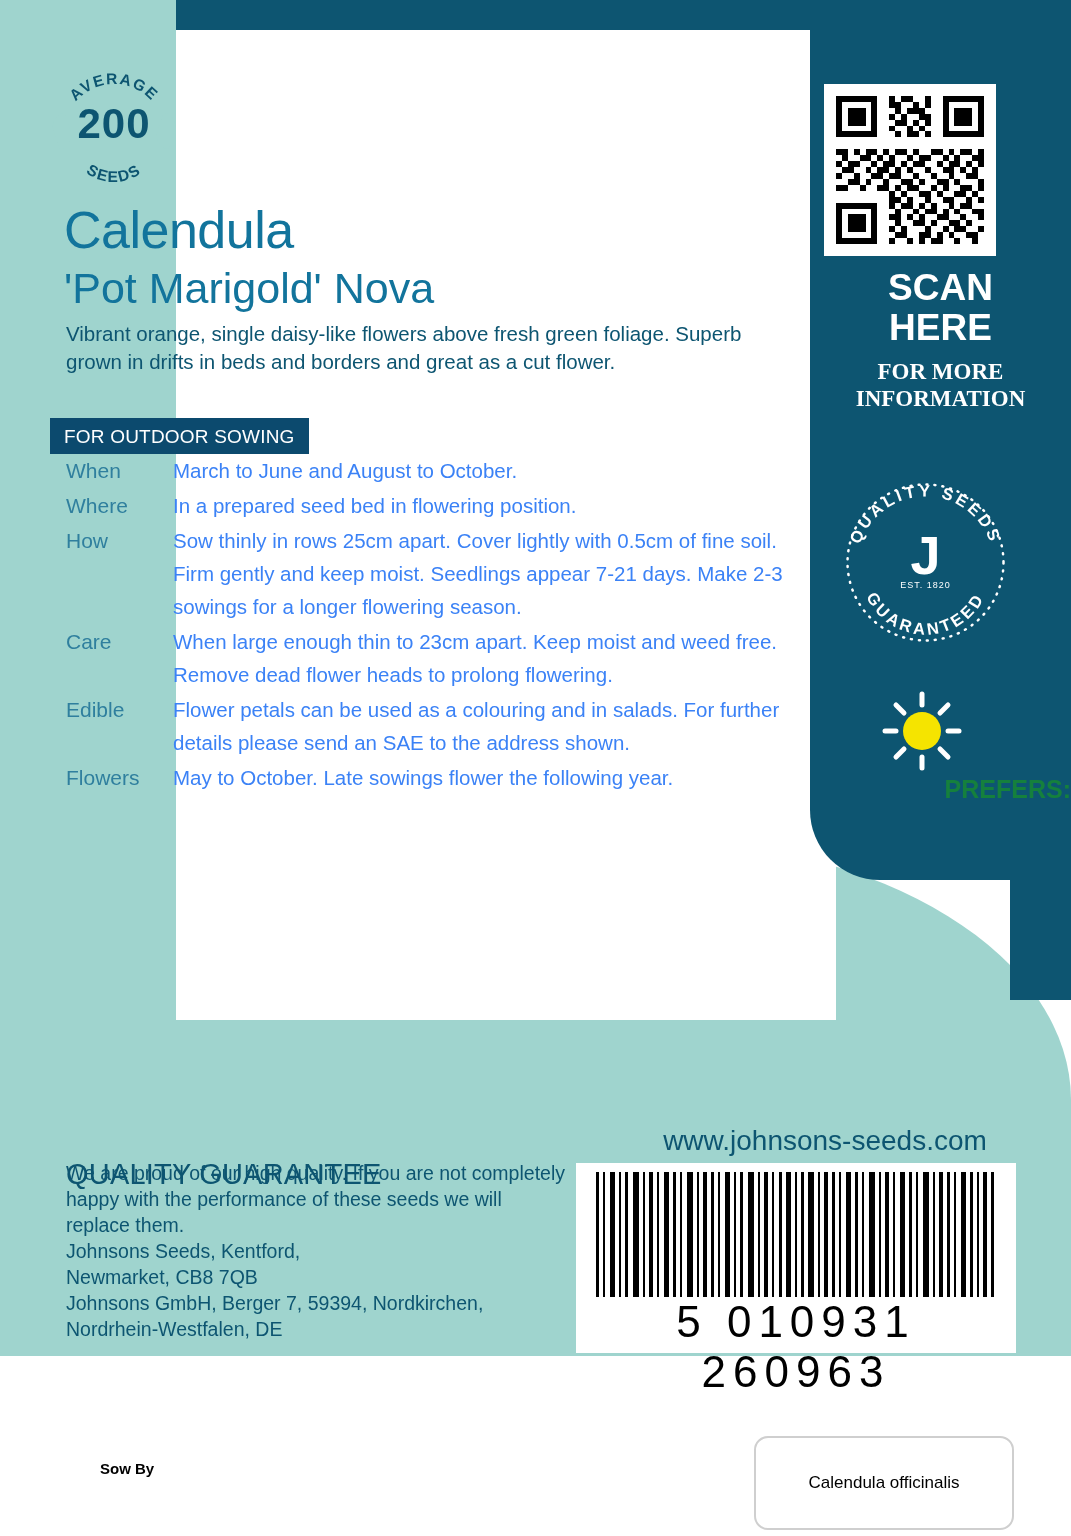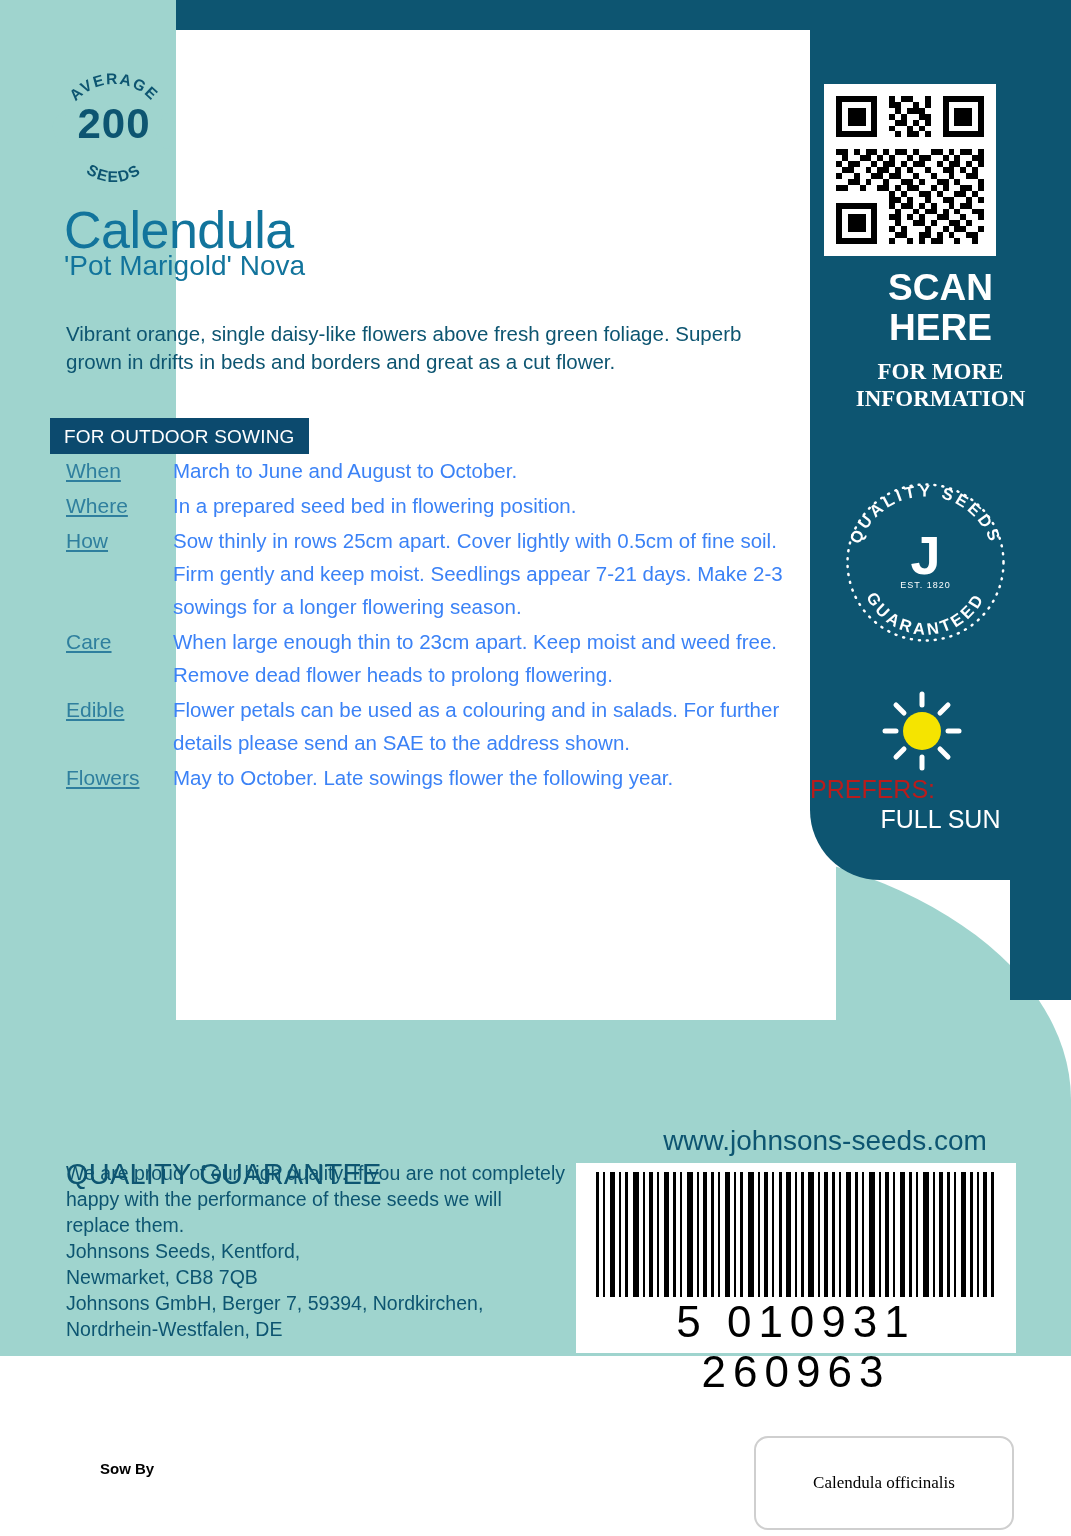--- a/index.html
+++ b/index.html
@@ -111,22 +111,22 @@
   .title {
     position: absolute;
     left: 64px; top: 200px;
     font-size: 52px;
     color: #12749c;
     font-weight: normal;
     letter-spacing: -0.5px;
   }
   .subtitle {
     position: absolute;
-    left: 64px; top: 250px;
-    font-size: 28px;
+    left: 64px; top: 264px;
+    font-size: 43px;
     color: #12749c;
     font-weight: normal;
   }
   .divider {
     position: absolute;
     left: 66px; top: 305px;
     width: 76px; height: 3px;
     background: #9fd4ce;
   }
   .desc {
@@ -156,21 +156,20 @@
   .row {
     display: flex;
     margin-bottom: 2px;
   }
   .row .label {
     width: 107px;
     flex: 0 0 107px;
     font-size: 21px;
     color: #2f7f9e;
     line-height: 33px;
-    text-decoration: underline;
   }
   .row .value {
     font-size: 20.5px;
     line-height: 33px;
     color: #3b82f6;
   }
   
   .qr {
     position: absolute;
     left: 824px; top: 84px;
@@ -211,24 +210,24 @@
   }
   .sun-wrap {
     position: absolute;
     left: 862px; top: 686px;
     width: 120px; height: 90px;
   }
   .prefers {
     position: absolute;
     left: 810px; top: 775px;
     width: 261px;
-    text-align: left;
-    color: #b91c1c;
+    text-align: right;
+    color: #15803d;
     font-size: 25px;
-    font-weight: normal;
+    font-weight: bold;
   }
   .prefers-val {
     position: absolute;
     left: 810px; top: 805px;
     width: 261px;
     text-align: center;
     color: #ffffff;
     font-size: 25px;
   }
   
@@ -291,21 +290,20 @@
     width: 256px; height: 90px;
     border: 2px solid #cfcfcf;
     border-radius: 14px;
     display: flex;
     align-items: center;
     justify-content: center;
   }
   .latin-name {
     font-size: 17px;
     color: #000000;
-    font-family: Liberation Serif, serif;
   }
 </style>
 </head>
 <body>
 
 <div class="packet">
 
   <div class="left-mint-bar"></div>
   <div class="top-teal-panel"></div>
   <div class="mint-bottom"></div>
@@ -550,21 +548,20 @@
         <line x1="86" y1="45" x2="97" y2="45"></line>
         <line x1="34" y1="19" x2="42" y2="27"></line>
         <line x1="78" y1="63" x2="86" y2="71"></line>
         <line x1="86" y1="19" x2="78" y2="27"></line>
         <line x1="42" y1="63" x2="34" y2="71"></line>
       </g>
     </svg>
   </div>
 
   <div class="prefers">PREFERS:</div>
-  <div class="prefers-val">FULL SUN</div>
 
   <div class="guarantee-title">QUALITY GUARANTEE</div>
   <div class="guarantee-body" style="white-space: pre-line;">We are proud of our high quality. If you are not completely happy with the performance of these seeds we will replace them.
 Johnsons Seeds, Kentford,
 Newmarket, CB8 7QB
 Johnsons GmbH, Berger 7, 59394, Nordkirchen,
 Nordrhein-Westfalen, DE</div>
 
   <div class="website">www.johnsons-seeds.com</div>
 

